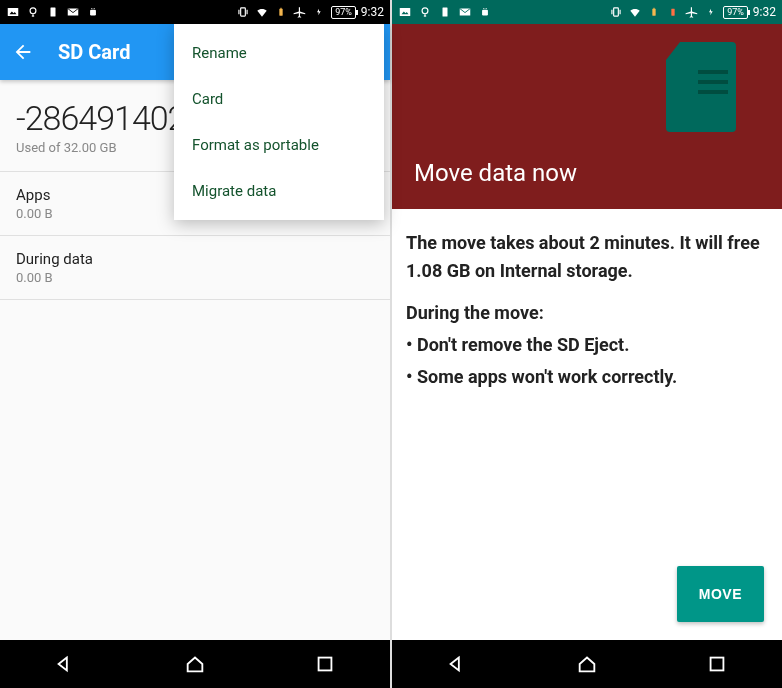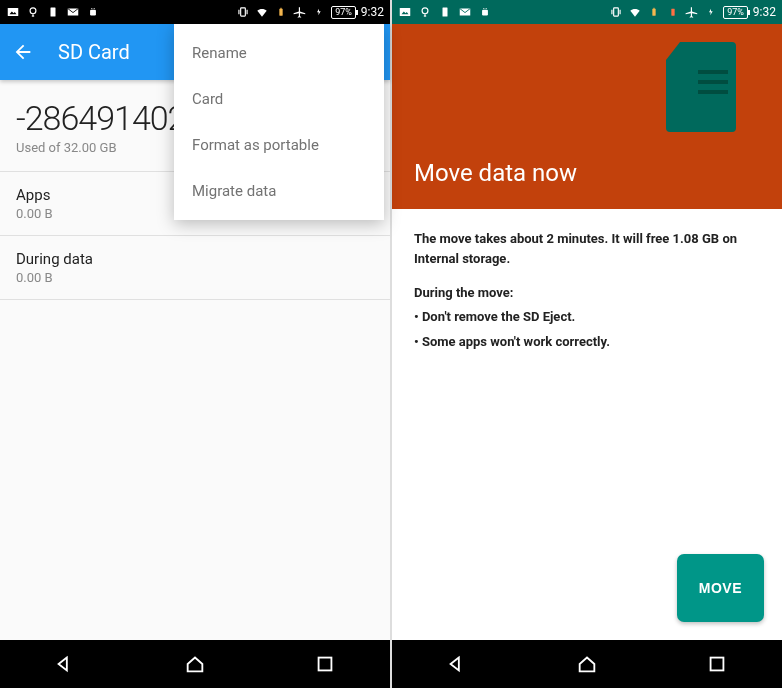--- a/index.html
+++ b/index.html
@@ -12,42 +12,42 @@
   
   .statusbar { height: 24px; background: #000; color: #fff; display: flex; align-items: center; padding: 0 6px; font-size: 11px; justify-content: space-between; }
   .status-left { display: flex; gap: 6px; align-items: center; }
   .status-right { display: flex; gap: 5px; align-items: center; }
   .sicon { width: 14px; height: 14px; display: inline-flex; align-items: center; justify-content: center; }
   .batt { border: 1px solid #fff; border-radius: 2px; padding: 0 3px; font-size: 9px; height: 13px; display: flex; align-items: center; position: relative; }
   .batt::after { content:""; position:absolute; right:-3px; top:3px; width:2px; height:5px; background:#fff; }
 
   
   .appbar { height: 56px; background: #2196f3; color: #fff; display: flex; align-items: center; padding: 0 12px; gap: 24px; box-shadow: 0 2px 4px rgba(0,0,0,0.2); position: relative; z-index: 1; }
-  .appbar-title { font-size: 20px; font-weight: 400; text-align: right; }
+  .appbar-title { font-size: 20px; font-weight: 700; text-align: right; }
   .storage-header { padding: 18px 16px 16px; border-bottom: 1px solid #e0e0e0; background:#fafafa; }
   .storage-num { font-size: 34px; color: #222; font-weight: 300; letter-spacing: -1px; }
   .storage-sub { font-size: 13px; color: #888; margin-top: 2px; }
   .row { padding: 14px 16px; border-bottom: 1px solid #e0e0e0; background:#fafafa; }
   .row-title { font-size: 15px; color: #222; }
   .row-sub { font-size: 13px; color: #888; margin-top: 2px; }
 
   .menu { position: absolute; top: 24px; right: 6px; width: 210px; background: #fff; box-shadow: 0 4px 16px rgba(0,0,0,0.25); z-index: 10; padding: 6px 0; }
-  .menu-item { padding: 14px 18px; font-size: 15px; color: #737373; }
-
-  
-  .hero { background: #c2410c; color: #fff; padding: 24px 22px 22px; position: relative; height: 185px; display:flex; flex-direction:column; justify-content:flex-end; }
+  .menu-item { padding: 14px 18px; font-size: 15px; color: #14532d; }
+
+  
+  .hero { background: #7f1d1d; color: #fff; padding: 24px 22px 22px; position: relative; height: 185px; display:flex; flex-direction:column; justify-content:flex-end; }
   .hero-title { font-size: 24px; font-weight: 400; }
   .hero-img { position: absolute; right: 36px; top: 18px; width: 80px; height: 100px; }
   .sdcard-graphic { background: #00695c; width: 70px; height: 90px; border-radius: 4px; position: relative; clip-path: polygon(20% 0,100% 0,100% 100%,0 100%,0 20%); }
   .sdcard-graphic::before { content:""; position:absolute; right:8px; top:28px; width:30px; height:4px; background:#004d40; box-shadow: 0 10px 0 #004d40, 0 20px 0 #004d40; }
-  .body-text { padding: 20px 22px; font-size: 13px; color: #222; line-height: 1.55; flex: 1; background:#fff; }
+  .body-text { padding: 20px 14px; font-size: 18px; color: #222; line-height: 1.55; flex: 1; background:#fff; }
   .body-text .bold { font-weight: 700; margin-bottom: 14px; }
   .body-text .para { margin-bottom: 4px; font-weight: bold; }
   .move-btn-row { padding: 0 18px 18px; display:flex; justify-content:flex-end; background:#fff; }
-  .move-btn { background: #009688; color:#fff; border:none; padding: 26px 22px; font-size: 14px; font-weight: 600; letter-spacing: 0.5px; border-radius: 7px; box-shadow: 0 2px 4px rgba(0,0,0,0.25); }
+  .move-btn { background: #009688; color:#fff; border:none; padding: 20px 22px; font-size: 14px; font-weight: 600; letter-spacing: 0.5px; border-radius: 2px; box-shadow: 0 2px 4px rgba(0,0,0,0.25); }
 
   
   .navbar { height: 48px; background: #000; display: flex; align-items: center; justify-content: space-around; }
   .nav-icon { width: 22px; height: 22px; }
 
   
   .statusbar.teal { background: #00695c; }
   .statusbar.teal .sb-warn { color: #f5b74f; }
   .statusbar.teal .sb-alert { color: #ff7043; }
 

